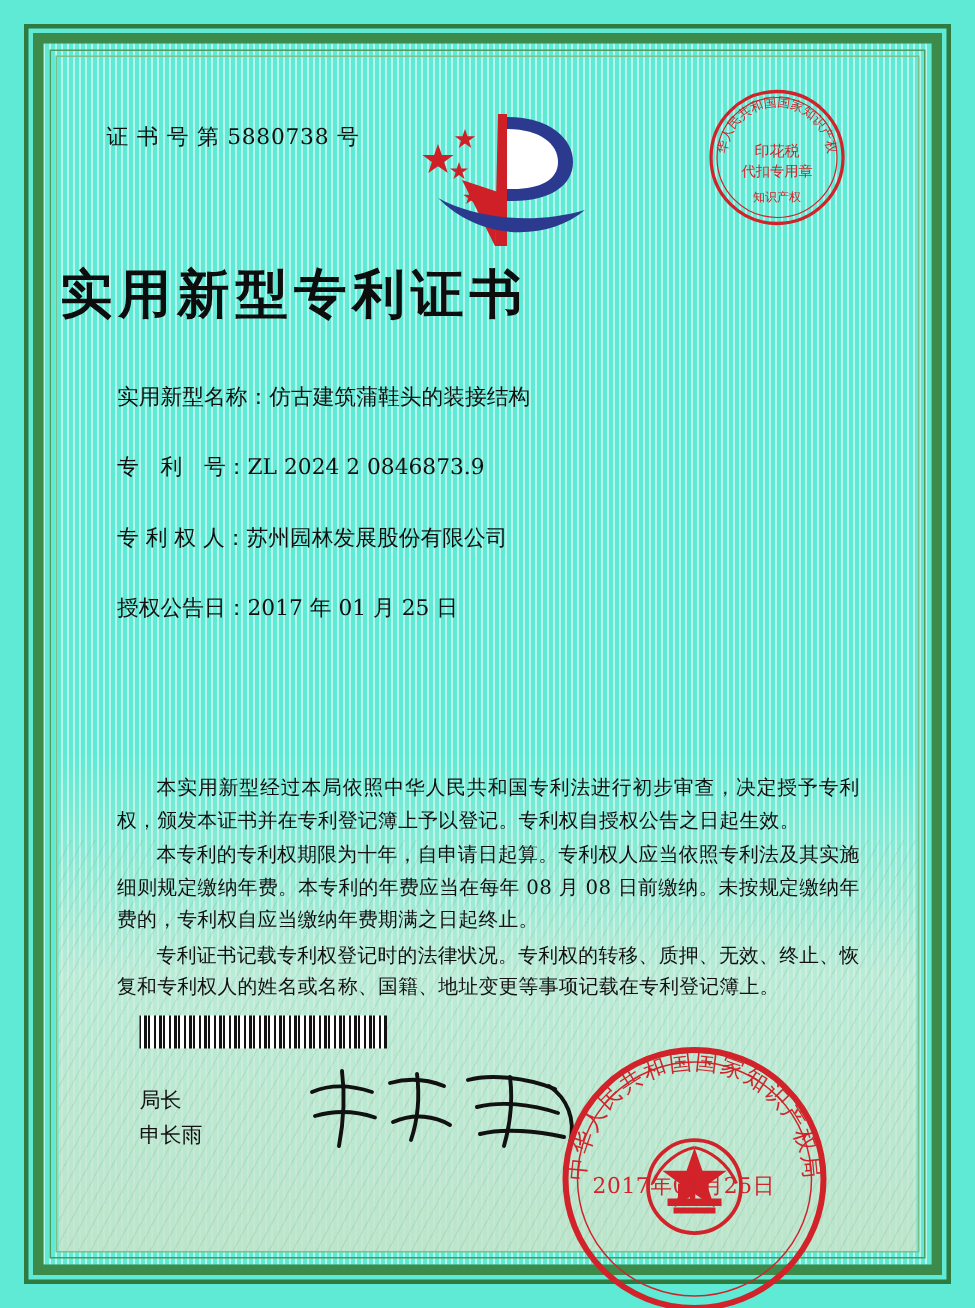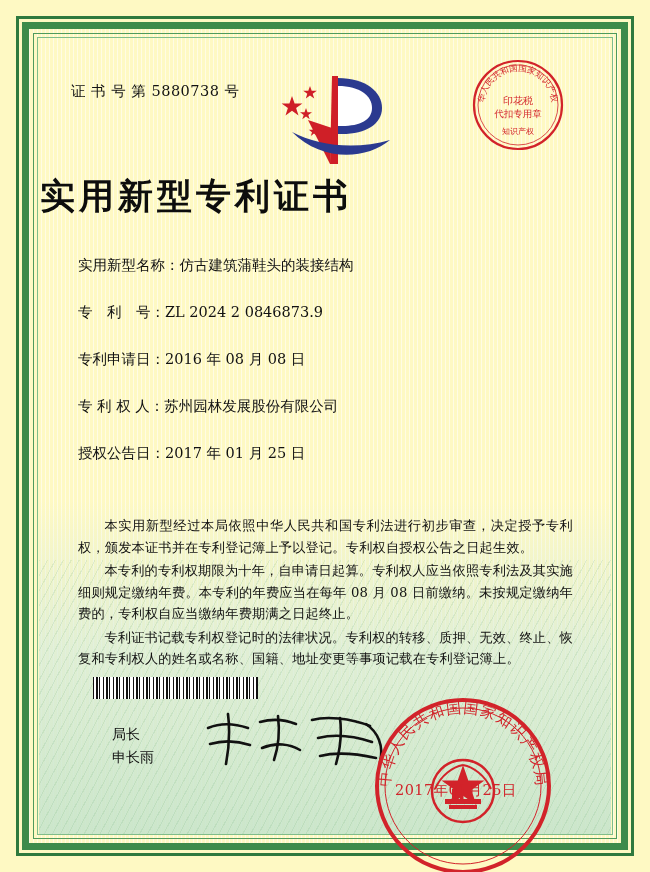--- a/index.html
+++ b/index.html
@@ -12,21 +12,21 @@
     height: 872px;
     font-family: "DejaVu Serif", "Liberation Serif", serif;
     color: #1a1a1a;
     overflow: hidden;
   }
 
   .page {
     position: relative;
     width: 650px;
     height: 872px;
-    background: #fef9c3;
+    background: #5eead4;
     overflow: hidden;
   }
 
   
   .border-outer {
     position: absolute;
     left: 16px; top: 16px;
     width: 618px; height: 840px;
     border: 3px solid #2f7a3f;
     box-sizing: border-box;
@@ -170,21 +170,20 @@
         #111 6px, #111 7px, #fff 7px, #fff 10px);
   }
 
   
   .director {
     position: absolute;
     left: 53px; top: 683px;
     font-size: 14px;
     line-height: 23px;
     color: #111;
-    margin-left: 19px;
   }
   .signature {
     position: absolute;
     left: 160px; top: 668px;
     width: 200px; height: 62px;
   }
 
   
   .stamp-main {
     position: absolute;
@@ -260,23 +259,20 @@
     </div>
 
     <div class="doc-title">实用新型专利证书</div>
 
     <div class="fields">
       <div class="field-row">
         <span class="field-label">实用新型名称：</span><span class="field-value">仿古建筑蒲鞋头的装接结构</span>
       </div>
       <div class="field-row">
         <span class="field-label">专　利　号：</span><span class="field-value">ZL 2024 2 0846873.9</span>
-      </div>
-      <div class="field-row">
-        <span class="field-label">专利申请日：</span><span class="field-value">2016 年 08 月 08 日</span>
       </div>
       <div class="field-row">
         <span class="field-label">专 利 权 人：</span><span class="field-value">苏州园林发展股份有限公司</span>
       </div>
       <div class="field-row">
         <span class="field-label">授权公告日：</span><span class="field-value">2017 年 01 月 25 日</span>
       </div>
     </div>
 
     <div class="body-text">

